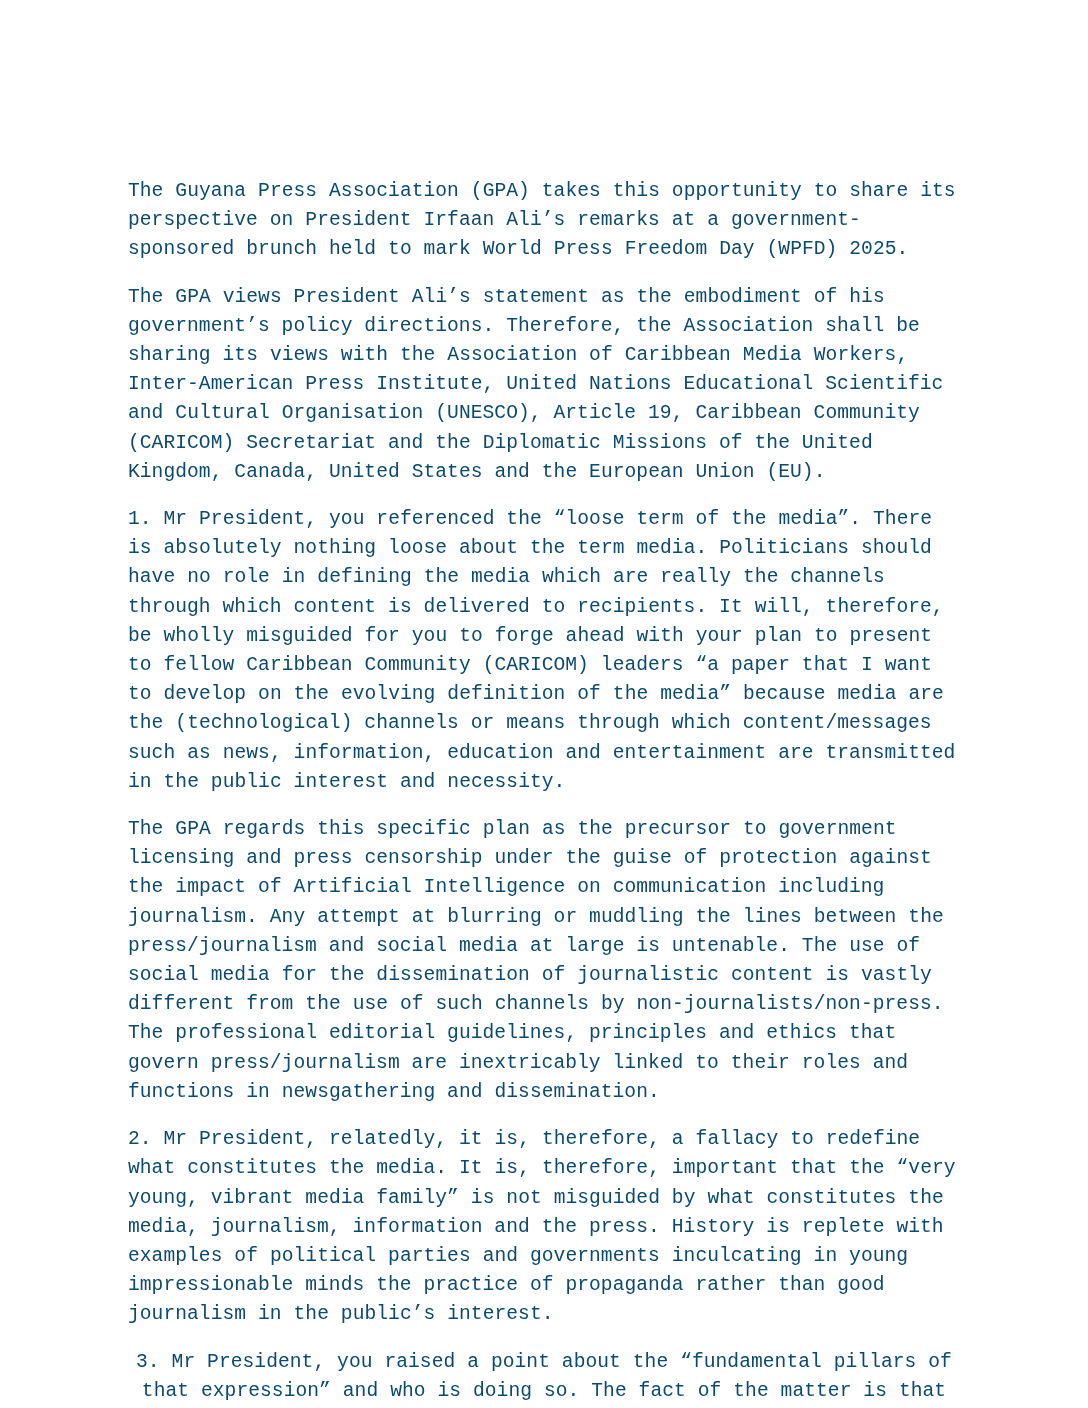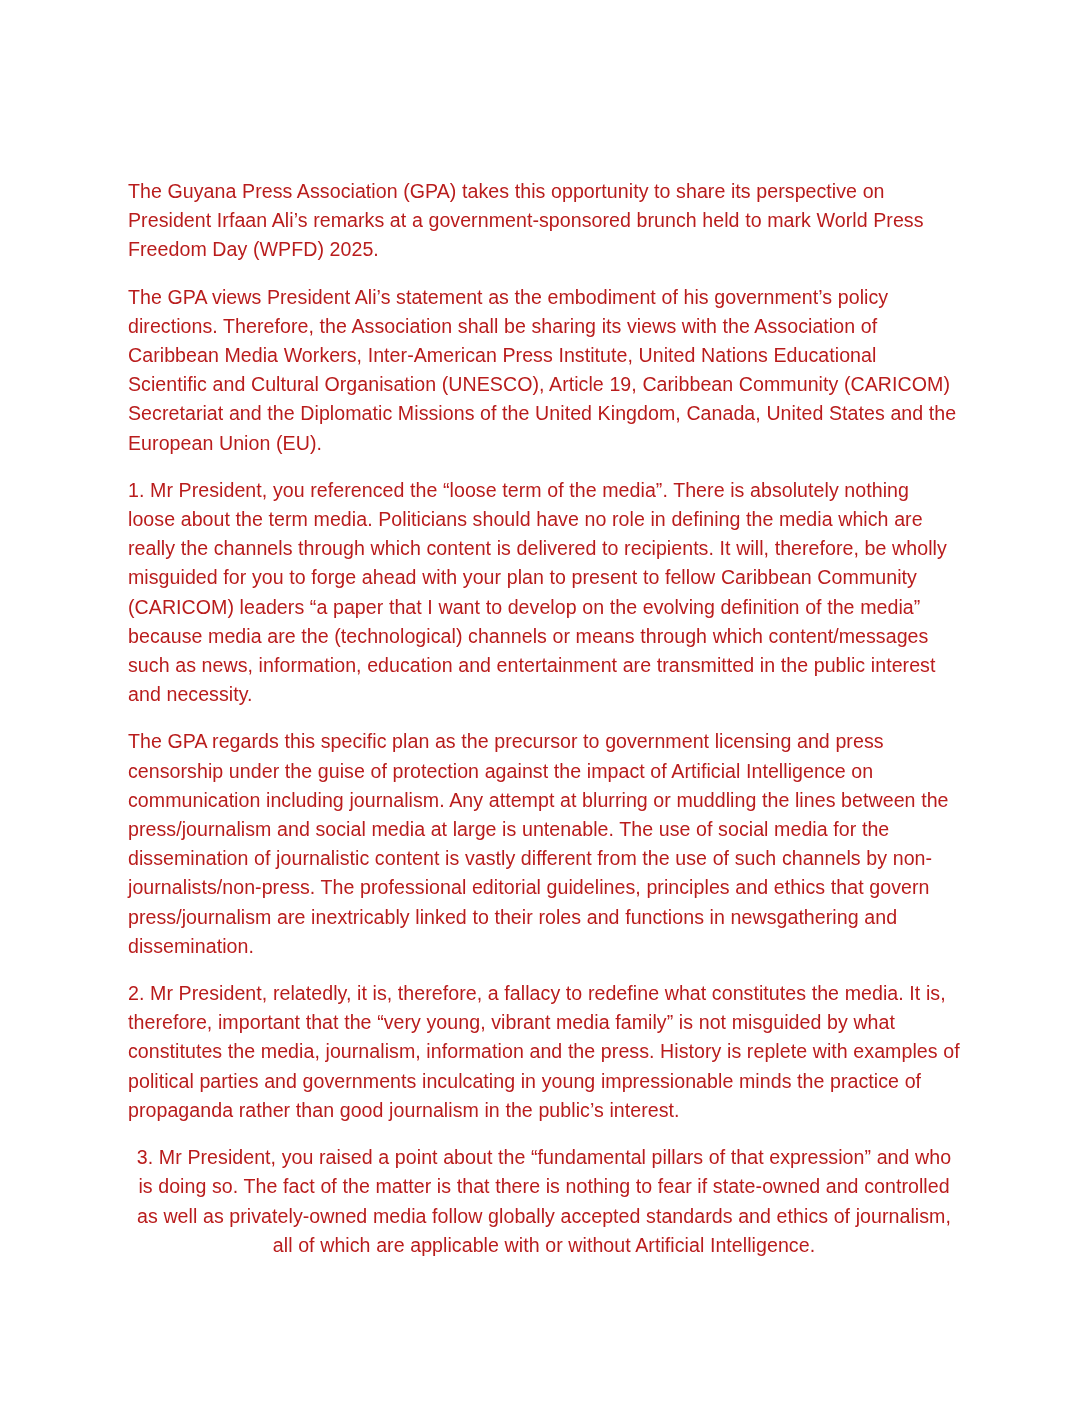--- a/index.html
+++ b/index.html
@@ -23,26 +23,27 @@
     background: #ffffff;
     padding: 177px 128px 0 128px;
   }
   .doc-body {
     width: 832px;
   }
   .para {
     margin: 0 0 18px 0;
     font-size: 19.6px;
     line-height: 29.2px;
-    color: #b91c1c;
+    color: #0c4a6e;
     text-align: left;
     letter-spacing: 0.05px;
     word-spacing: 0.1px;
     -moz-font-feature-settings: "kern";
     font-kerning: normal;
+    font-family: Liberation Mono, monospace;
   }
   .para:last-child {
     margin-bottom: 0;
     text-align: center;
   }
 </style>
 </head>
 <body>
 
 <div class="page">

